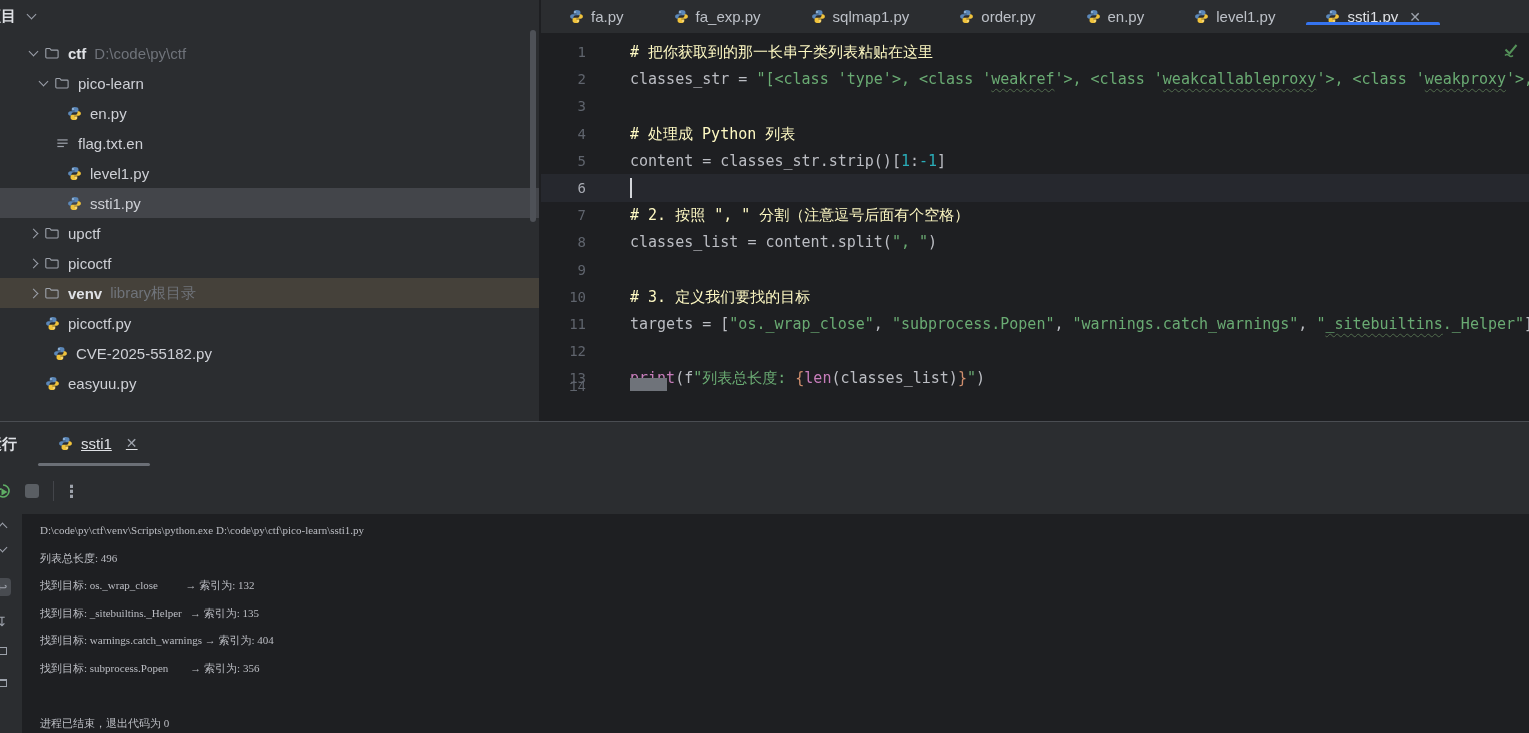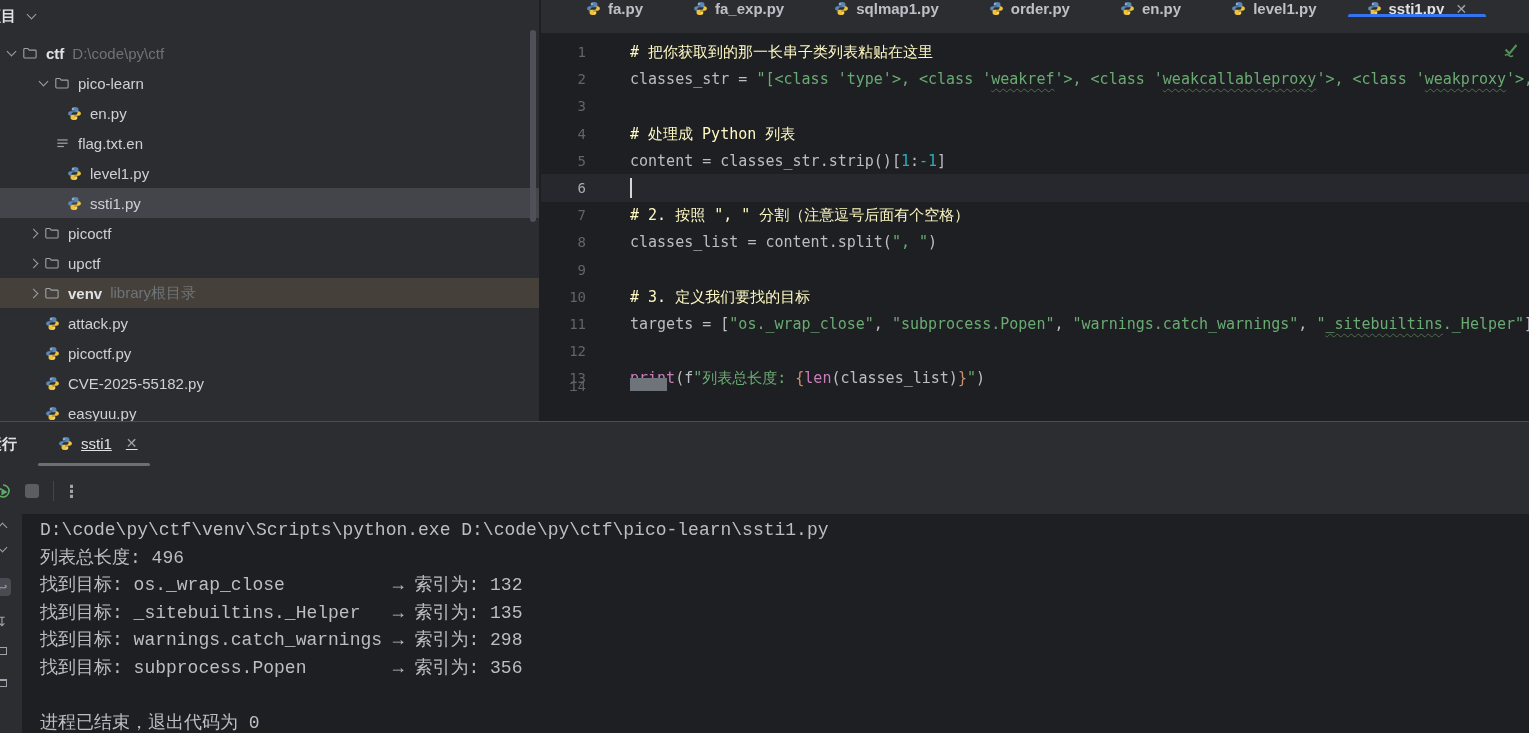--- a/index.html
+++ b/index.html
@@ -30,21 +30,21 @@
   .tree-row .chev-slot { width:18px; display:flex; justify-content:center; align-items:center; flex:0 0 18px; }
   .tree-row .icon-slot { width:20px; display:flex; justify-content:center; align-items:center; flex:0 0 20px; margin-right:6px; }
   .tree-row .name.bold { font-weight:bold; color:#dfe1e5; }
   .tree-row .meta { color:#6f737a; margin-left:8px; }
   #sidebar-scrollbar { position:absolute; right:3px; top:30px; width:6px; height:192px;
     background:#4e5157; border-radius:3px; }
 
   
   #editor-area { position:absolute; left:541px; top:0; width:988px; height:421px; background:#1e1f22; }
   #tab-bar { position:absolute; left:0; top:0; width:100%; height:34px; background:#2b2d30;
-    display:flex; align-items:flex-start; padding-left:20px; border-bottom:1px solid #1e1f22;font-weight:bold; }
+    display:flex; align-items:center; padding-left:3px; border-bottom:1px solid #1e1f22; }
   .etab { position:relative; display:flex; align-items:center; gap:7px; padding:0 25px;
     font-size:15px; color:#bcc0c7; cursor:default; }
   .etab.active { color:#dfe1e5; }
   .etab.active::after { content:""; position:absolute; left:6px; right:6px; bottom:0;
     height:3px; background:#3574f0; border-radius:2px 2px 0 0; }
   .etab .close-x { color:#9da2ab; font-size:14px; margin-left:4px; }
 
   #editor { position:absolute; left:0; top:35px; width:100%; height:386px; overflow:hidden; }
   #cur-line-bg { position:absolute; left:0; top:139px; height:28px; width:100%; background:#26282e; }
   .code-line { position:absolute; left:0; width:100%; height:28px; white-space:pre;
@@ -82,33 +82,33 @@
 
   #console-strip { position:absolute; left:0; top:92px; width:22px; bottom:0; background:#2b2d30; overflow:hidden; }
   .strip-ico { position:absolute; left:-7px; width:18px; height:18px; color:#9da2ab;
     display:flex; align-items:center; justify-content:center; font-size:13px; }
   .strip-ico.sel { background:#484b50; border-radius:4px; }
   .sbox { width:10px; height:8px; border:1.3px solid #9da2ab; }
   .sbox.trash { border-top-width:2.5px; width:9px; }
 
   #console { position:absolute; left:22px; top:92px; right:0; bottom:0; background:#1e1f22;
     overflow:hidden; padding:3px 0 0 18px; }
-  .con-line { font-family:Liberation Mono, monospace; font-size:18px;
+  .con-line { font-family:Liberation Serif, serif; font-size:11px;
     line-height:27.5px; white-space:pre; color:#bcbec4; }
 </style>
 </head>
 <body>
 
 <div id="sidebar">
   <div id="sidebar-header">
     <span id="project-title">项目</span>
     <span id="header-chevron" class="chev down"></span>
   </div>
   <div id="tree">
-      <div class="tree-row" style="padding-left: 2px;">
+      <div class="tree-row" style="padding-left: 2px; margin-left: 22px;">
         <span class="chev-slot">
           <span class="chev down"></span>
         </span>
         <span class="icon-slot">
           <svg viewBox="0 0 16 16" width="16" height="16">
             <path fill="none" stroke="#9da2ab" stroke-width="1.1" d="M1.8 4.4c0-.5.4-.9.9-.9h3.1l1.4 1.6h6c.5 0 .9.4.9.9v6.1c0 .5-.4.9-.9.9H2.7c-.5 0-.9-.4-.9-.9z"></path>
           </svg>
         </span>
         <span class="name bold">ctf</span>
         <span class="meta">D:\code\py\ctf</span>
@@ -175,32 +175,32 @@
       </div>
       <div class="tree-row" style="padding-left: 24px;">
         <span class="chev-slot">
           <span class="chev right"></span>
         </span>
         <span class="icon-slot">
           <svg viewBox="0 0 16 16" width="16" height="16">
             <path fill="none" stroke="#9da2ab" stroke-width="1.1" d="M1.8 4.4c0-.5.4-.9.9-.9h3.1l1.4 1.6h6c.5 0 .9.4.9.9v6.1c0 .5-.4.9-.9.9H2.7c-.5 0-.9-.4-.9-.9z"></path>
           </svg>
         </span>
-        <span class="name">picoctf</span>
+        <span class="name">upctf</span>
       </div>
       <div class="tree-row" style="padding-left: 24px;">
         <span class="chev-slot">
           <span class="chev right"></span>
         </span>
         <span class="icon-slot">
           <svg viewBox="0 0 16 16" width="16" height="16">
             <path fill="none" stroke="#9da2ab" stroke-width="1.1" d="M1.8 4.4c0-.5.4-.9.9-.9h3.1l1.4 1.6h6c.5 0 .9.4.9.9v6.1c0 .5-.4.9-.9.9H2.7c-.5 0-.9-.4-.9-.9z"></path>
           </svg>
         </span>
-        <span class="name">upctf</span>
+        <span class="name">picoctf</span>
       </div>
       <div class="tree-row libroot" style="padding-left: 24px;">
         <span class="chev-slot">
           <span class="chev right"></span>
         </span>
         <span class="icon-slot">
           <svg viewBox="0 0 16 16" width="16" height="16">
             <path fill="none" stroke="#9da2ab" stroke-width="1.1" d="M1.8 4.4c0-.5.4-.9.9-.9h3.1l1.4 1.6h6c.5 0 .9.4.9.9v6.1c0 .5-.4.9-.9.9H2.7c-.5 0-.9-.4-.9-.9z"></path>
           </svg>
         </span>
@@ -210,35 +210,23 @@
       <div class="tree-row" style="padding-left: 24px;">
         <span class="chev-slot"></span>
         <span class="icon-slot">
           <svg viewBox="0 0 16 16" width="15" height="15">
             <path fill="#5b87b8" d="M8 1C6.1 1 5 1.9 5 3.2V5h3.3v.6H3.6C2.2 5.6 1.2 6.6 1.2 8s1 2.4 2.4 2.4h1.2V8.9c0-1.3 1.1-2.2 2.4-2.2h3.2c1 0 1.8-.8 1.8-1.8V3.2C12.2 1.9 10.9 1 8 1z"></path>
             <circle cx="6.4" cy="3.1" r=".8" fill="#d6e6f5"></circle>
             <path fill="#f0c33c" d="M8 15c1.9 0 3-.9 3-2.2V11H7.7v-.6h4.7c1.4 0 2.4-1 2.4-2.4s-1-2.4-2.4-2.4h-1.2v1.5c0 1.3-1.1 2.2-2.4 2.2H5.6c-1 0-1.8.8-1.8 1.8v1.7C3.8 14.1 5.1 15 8 15z"></path>
             <circle cx="9.6" cy="12.9" r=".8" fill="#faf0cd"></circle>
           </svg>
         </span>
-        <span class="name">attack.py</span>
-      </div>
-      <div class="tree-row" style="padding-left: 24px;">
-        <span class="chev-slot"></span>
-        <span class="icon-slot">
-          <svg viewBox="0 0 16 16" width="15" height="15">
-            <path fill="#5b87b8" d="M8 1C6.1 1 5 1.9 5 3.2V5h3.3v.6H3.6C2.2 5.6 1.2 6.6 1.2 8s1 2.4 2.4 2.4h1.2V8.9c0-1.3 1.1-2.2 2.4-2.2h3.2c1 0 1.8-.8 1.8-1.8V3.2C12.2 1.9 10.9 1 8 1z"></path>
-            <circle cx="6.4" cy="3.1" r=".8" fill="#d6e6f5"></circle>
-            <path fill="#f0c33c" d="M8 15c1.9 0 3-.9 3-2.2V11H7.7v-.6h4.7c1.4 0 2.4-1 2.4-2.4s-1-2.4-2.4-2.4h-1.2v1.5c0 1.3-1.1 2.2-2.4 2.2H5.6c-1 0-1.8.8-1.8 1.8v1.7C3.8 14.1 5.1 15 8 15z"></path>
-            <circle cx="9.6" cy="12.9" r=".8" fill="#faf0cd"></circle>
-          </svg>
-        </span>
         <span class="name">picoctf.py</span>
       </div>
-      <div class="tree-row" style="padding-left: 24px;">
+      <div class="tree-row" style="padding-left: 32px;">
         <span class="chev-slot"></span>
         <span class="icon-slot">
           <svg viewBox="0 0 16 16" width="15" height="15">
             <path fill="#5b87b8" d="M8 1C6.1 1 5 1.9 5 3.2V5h3.3v.6H3.6C2.2 5.6 1.2 6.6 1.2 8s1 2.4 2.4 2.4h1.2V8.9c0-1.3 1.1-2.2 2.4-2.2h3.2c1 0 1.8-.8 1.8-1.8V3.2C12.2 1.9 10.9 1 8 1z"></path>
             <circle cx="6.4" cy="3.1" r=".8" fill="#d6e6f5"></circle>
             <path fill="#f0c33c" d="M8 15c1.9 0 3-.9 3-2.2V11H7.7v-.6h4.7c1.4 0 2.4-1 2.4-2.4s-1-2.4-2.4-2.4h-1.2v1.5c0 1.3-1.1 2.2-2.4 2.2H5.6c-1 0-1.8.8-1.8 1.8v1.7C3.8 14.1 5.1 15 8 15z"></path>
             <circle cx="9.6" cy="12.9" r=".8" fill="#faf0cd"></circle>
           </svg>
         </span>
         <span class="name">CVE-2025-55182.py</span>
@@ -415,19 +403,19 @@
         <span class="sbox trash"></span>
       </span>
   </div>
 
   <div id="console">
     <div class="con-line">D:\code\py\ctf\venv\Scripts\python.exe D:\code\py\ctf\pico-learn\ssti1.py</div>
     <div class="con-line">列表总长度: 496</div>
     <div id="console-targets">
         <div class="con-line">找到目标: os._wrap_close          → 索引为: 132</div>
         <div class="con-line">找到目标: _sitebuiltins._Helper   → 索引为: 135</div>
-        <div class="con-line">找到目标: warnings.catch_warnings → 索引为: 298</div>
+        <div class="con-line">找到目标: warnings.catch_warnings → 索引为: 404</div>
         <div class="con-line">找到目标: subprocess.Popen        → 索引为: 356</div>
       </div>
     <div class="con-line"> </div>
     <div class="con-line">进程已结束，退出代码为 0</div>
   </div>
 </div>
 
 </body></html>

